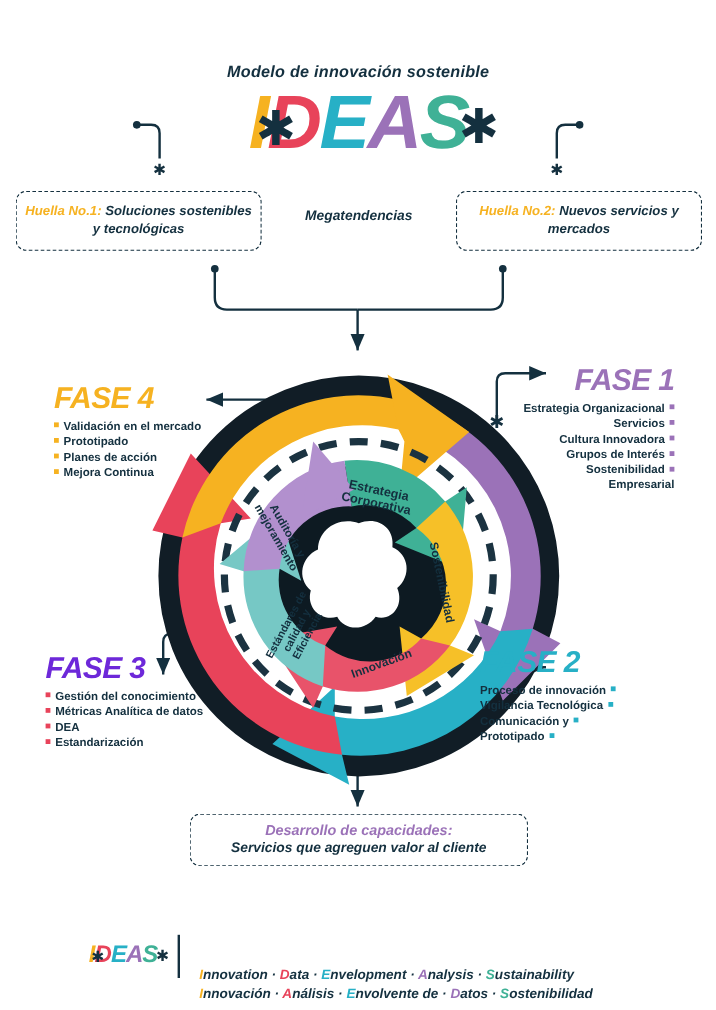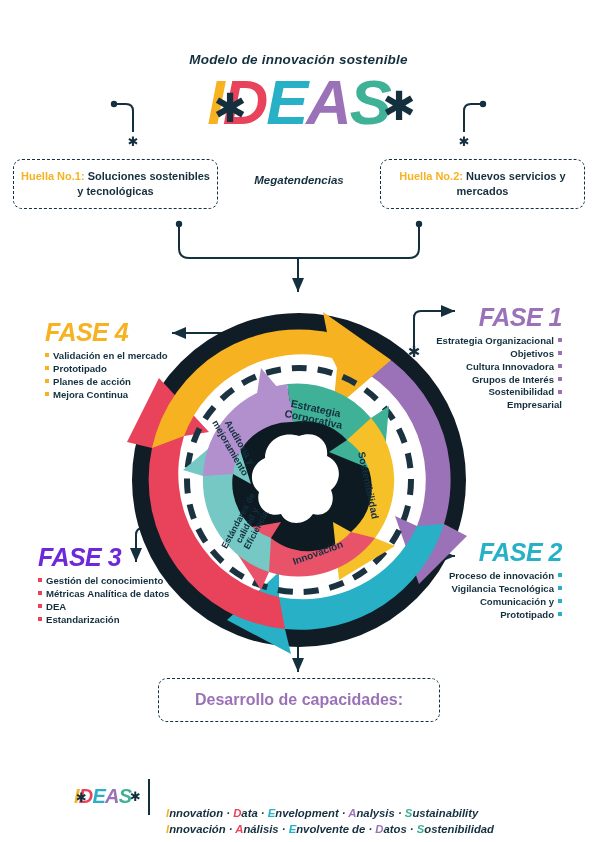--- a/index.html
+++ b/index.html
@@ -39,49 +39,49 @@
   }
   .logo-sm span{display:inline-block;}
   .logo-sm .ast{font-size:13px;}
   .logo-sm .ast.a1{left:2px;top:5px;}
   .logo-sm .ast.a2{left:56px;top:4px;}
 
   
   .dashbox{
     border:1.6px dashed #14303f;border-radius:9px;
     display:flex;align-items:center;justify-content:center;
-    text-align:center;box-sizing:border-box;background:#fff;
+    text-align:center;box-sizing:border-box;background:#fff;font-style:italic;
   }
   #huella1-box{left:13px;top:159px;width:205px;height:50px;}
   #huella2-box{left:380px;top:159px;width:205px;height:50px;}
   .huella-txt{font-size:11px;font-weight:bold;line-height:1.35;padding:0 6px;}
   .huella-txt b{color:#f6b221;}
   #megatendencias{
     left:224px;top:174px;width:150px;text-align:center;
     font-size:11.5px;font-weight:bold;font-style:italic;
   }
   #bottom-box{left:158px;top:678px;width:282px;height:44px;}
-  .bottom-t1{font-size:16px;font-weight:bold;color:#9b72b8;line-height:1.3;}
+  .bottom-t1{font-size:12px;font-weight:bold;color:#9b72b8;line-height:1.3;}
   .bottom-t2{font-size:11.5px;font-weight:bold;color:#14303f;line-height:1.3;}
 
   
   #connectors{left:0;top:0;width:597px;height:842px;pointer-events:none;}
 
   
   .phase-title{font-size:25px;font-weight:bold;font-style:italic;line-height:1;letter-spacing:-.5px;}
   .phase-list{list-style:none;margin:5px 0 0 0;padding:0;font-size:9.6px;font-weight:bold;line-height:1.34;}
   .phase-list li{position:relative;white-space:nowrap;}
   .bl{display:inline-block;width:4px;height:4px;vertical-align:middle;margin:0 4px 2px 0;}
   .br{display:inline-block;width:4px;height:4px;vertical-align:middle;margin:0 0 2px 4px;}
 
   #fase1{left:382px;top:305px;width:180px;text-align:right;}
   #fase1 .phase-title{color:#9b72b8;}
   #fase1 .br{background:#9b72b8;}
 
-  #fase2{left:400px;top:540px;width:162px;text-align:right;}
+  #fase2{left:400px;top:540px;width:162px;}
   #fase2 .phase-title{color:#27b0c6;}
   #fase2 .br{background:#27b0c6;}
 
   #fase3{left:38px;top:545px;width:190px;text-align:left;}
   #fase3 .phase-title{color:#6d28d9;}
   #fase3 .bl{background:#e8435a;}
 
   #fase4{left:45px;top:320px;width:190px;text-align:left;}
   #fase4 .phase-title{color:#f6b221;}
   #fase4 .bl{background:#f6b221;}
@@ -204,21 +204,21 @@
     <text x="0" y="0" fill="#14303f" font-size="9.5" font-weight="bold" text-anchor="middle" font-family="Liberation Sans, sans-serif" transform="translate(-62,-36) rotate(60)">
       <tspan x="0" dy="0">Auditoría y</tspan><tspan x="0" dy="11">mejoramiento</tspan>
     </text>
   </g>
 </svg>
 
 <div class="abs" id="fase1">
   <div class="phase-title">FASE 1</div>
   <ul class="phase-list">
     <li><span>Estrategia Organizacional</span><i class="br"></i></li>
-    <li><span>Objetivos</span><i class="br"></i></li>
+    <li><span>Servicios</span><i class="br"></i></li>
     <li><span>Cultura Innovadora</span><i class="br"></i></li>
     <li><span>Grupos de Interés</span><i class="br"></i></li>
     <li><span>Sostenibilidad</span><i class="br"></i></li>
     <li><span>Empresarial</span></li>
   </ul>
 </div>
 
 <div class="abs" id="fase2">
   <div class="phase-title">FASE 2</div>
   <ul class="phase-list">
@@ -245,20 +245,21 @@
     <li><i class="bl"></i><span>Validación en el mercado</span></li>
     <li><i class="bl"></i><span>Prototipado</span></li>
     <li><i class="bl"></i><span>Planes de acción</span></li>
     <li><i class="bl"></i><span>Mejora Continua</span></li>
   </ul>
 </div>
 
 <div class="abs dashbox" id="bottom-box">
   <div>
     <div class="bottom-t1">Desarrollo de capacidades:</div>
+    <div class="bottom-t2">Servicios que agreguen valor al cliente</div>
   </div>
 </div>
 
 <div class="abs" id="footer-logo">
   <div class="logo-sm">
     <span style="color:#f6b221">I</span><span style="color:#e8435a">D</span><span style="color:#27b0c6">E</span><span style="color:#9b72b8">A</span><span style="color:#3fb196">S</span>
     <span class="ast a1">✱</span>
     <span class="ast a2">✱</span>
   </div>
 </div>

